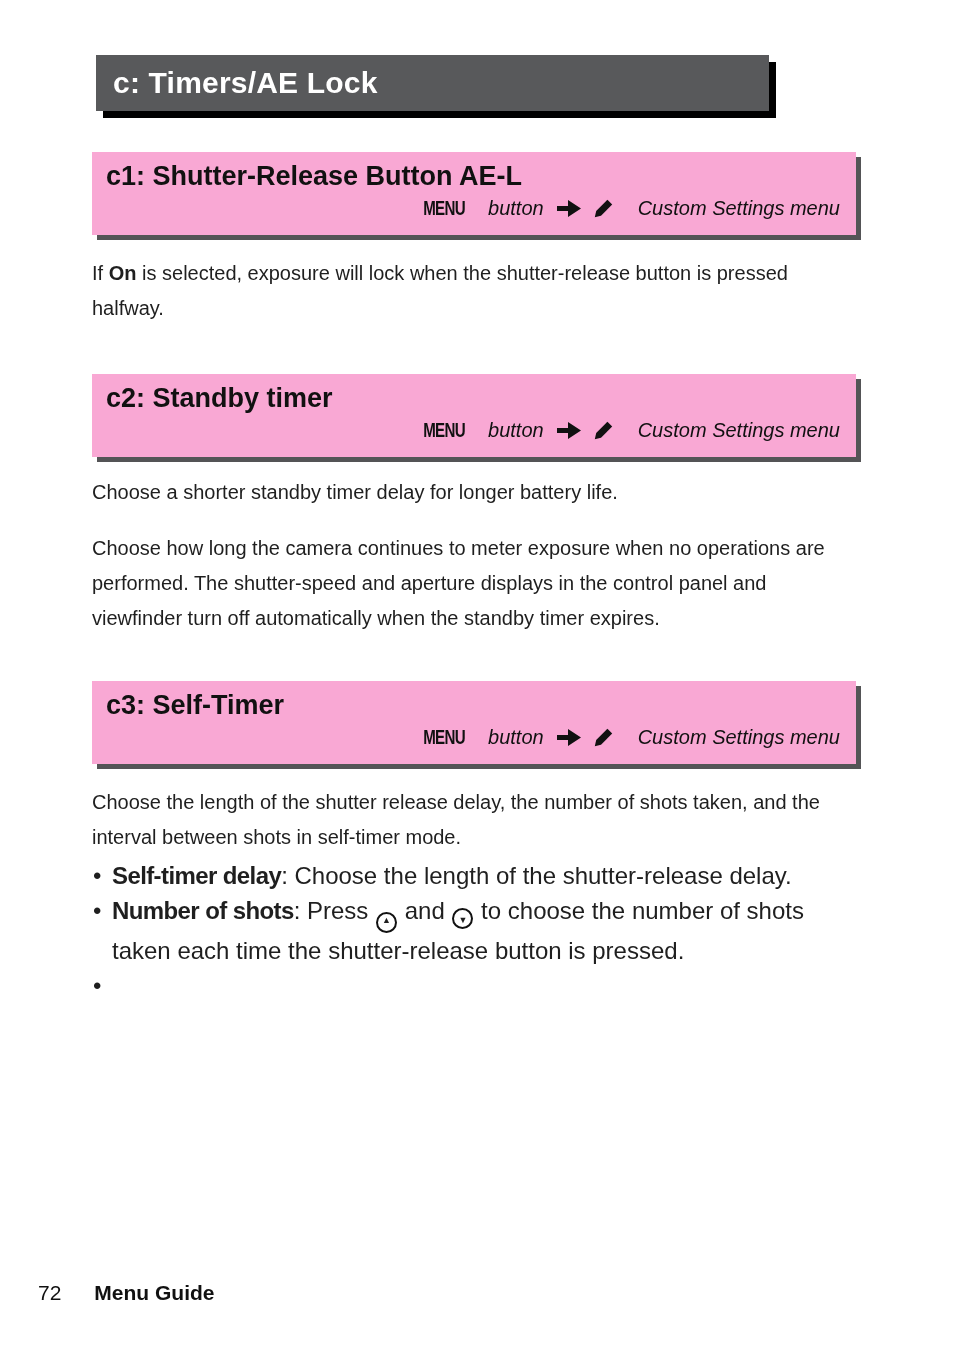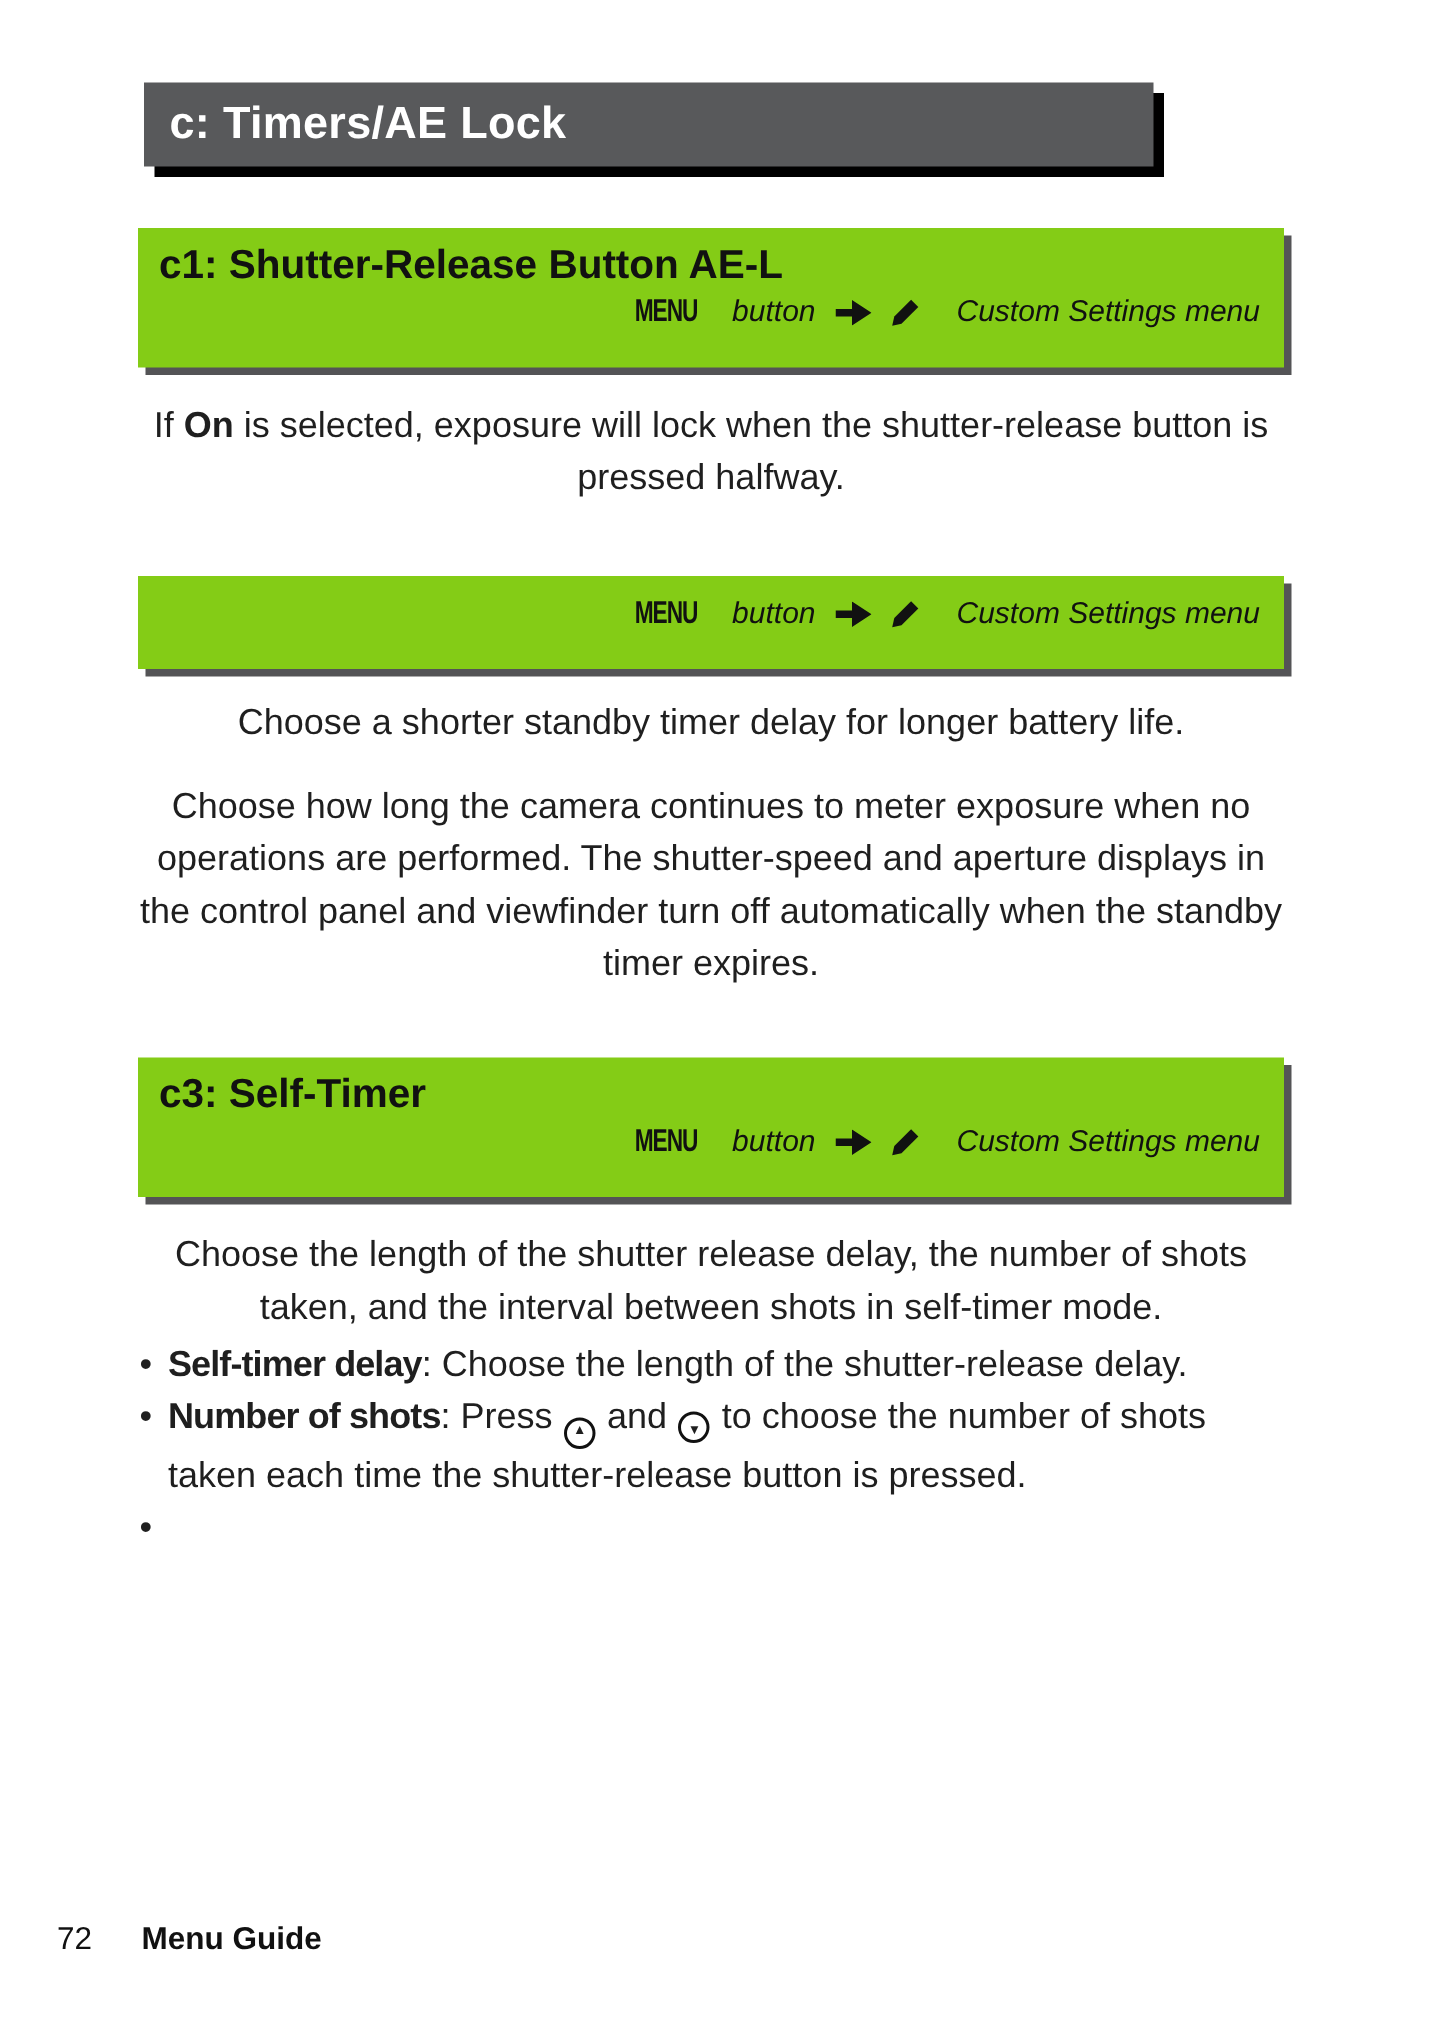--- a/index.html
+++ b/index.html
@@ -13,37 +13,37 @@
     margin:55px 0 0 96px;width:673px;height:56px;
     background:#58595b;box-shadow:7px 7px 0 0 #000;
     display:flex;align-items:center;box-sizing:border-box;padding-left:17px;
   }
   .title-bar h1{
     margin:0;font-size:30px;font-weight:bold;color:#ffffff;letter-spacing:0.2px;
   }
   
   .section{margin-left:92px;width:764px;}
   .section-bar{
-    background:#84cc16;box-shadow:5px 5px 0 0 #545456;
-    box-sizing:border-box;padding:9px 16px 25px 14px;
+    background:#f9a8d4;box-shadow:5px 5px 0 0 #545456;
+    box-sizing:border-box;padding:9px 16px 15px 14px;
   }
   .section-bar h2{margin:0;font-size:27px;font-weight:bold;color:#111;}
   .menu-path{
     text-align:right;font-size:20px;margin-top:4px;color:#111;
     display:flex;justify-content:flex-end;align-items:center;gap:7px;
   }
   .menu-glyph{
     font-weight:bold;display:inline-block;transform:scaleX(0.72);
     transform-origin:right center;letter-spacing:-1px;font-size:21px;
   }
   .mp-italic{font-style:italic;margin-left:16px;}
   .mp-arrow{display:inline-flex;margin:0 6px;}
   .mp-pencil{display:inline-flex;margin-right:2px;}
   
-  .para{font-size:24px;line-height:35px;margin:21px 0 0 0;color:#1f1f1f;text-align:center;}
+  .para{font-size:20px;line-height:35px;margin:21px 0 0 0;color:#1f1f1f;}
   .gap-first{margin-top:41px;}
   .gap-c2{margin-top:48px;}
   .gap-c3{margin-top:45px;}
   .para2{margin-top:18px;}
   .b{font-weight:bold;}
   .bc{font-weight:bold;letter-spacing:-0.6px;}
   ul.bullets{list-style:none;margin:3px 0 0 0;padding:0;}
   ul.bullets li{
     position:relative;padding-left:20px;font-size:24px;line-height:35px;color:#1f1f1f;
   }
@@ -87,20 +87,21 @@
           </svg>
       </span>
       <span class="mp-italic" data-name="menu-path-target">Custom Settings menu</span>
     </div>
   </div>
   <p class="para" data-name="body-paragraph"><span>If </span><span class="b">On</span><span> is selected, exposure will lock when the shutter-release button is pressed halfway.</span></p>
 </div>
 
 <div class="section" data-name="section-c2">
   <div class="section-bar gap-c2" data-name="section-header-c2">
+    <h2 data-name="section-heading">c2: Standby timer</h2>
     <div class="menu-path" data-name="menu-path">
       <span class="menu-glyph" data-name="menu-button-label">MENU</span>
       <span class="mp-italic" data-name="menu-path-button-word">button</span>
       <span class="mp-arrow" data-name="right-arrow-icon">
         <svg width="24" height="17" viewBox="0 0 24 17">
             <path d="M0 6 h11 V0 l13 8.5 L11 17 v-6 H0 z" fill="#111"></path>
           </svg>
       </span>
       <span class="mp-pencil" data-name="custom-settings-pencil-icon">
         <svg width="19" height="19" viewBox="0 0 19 19">

